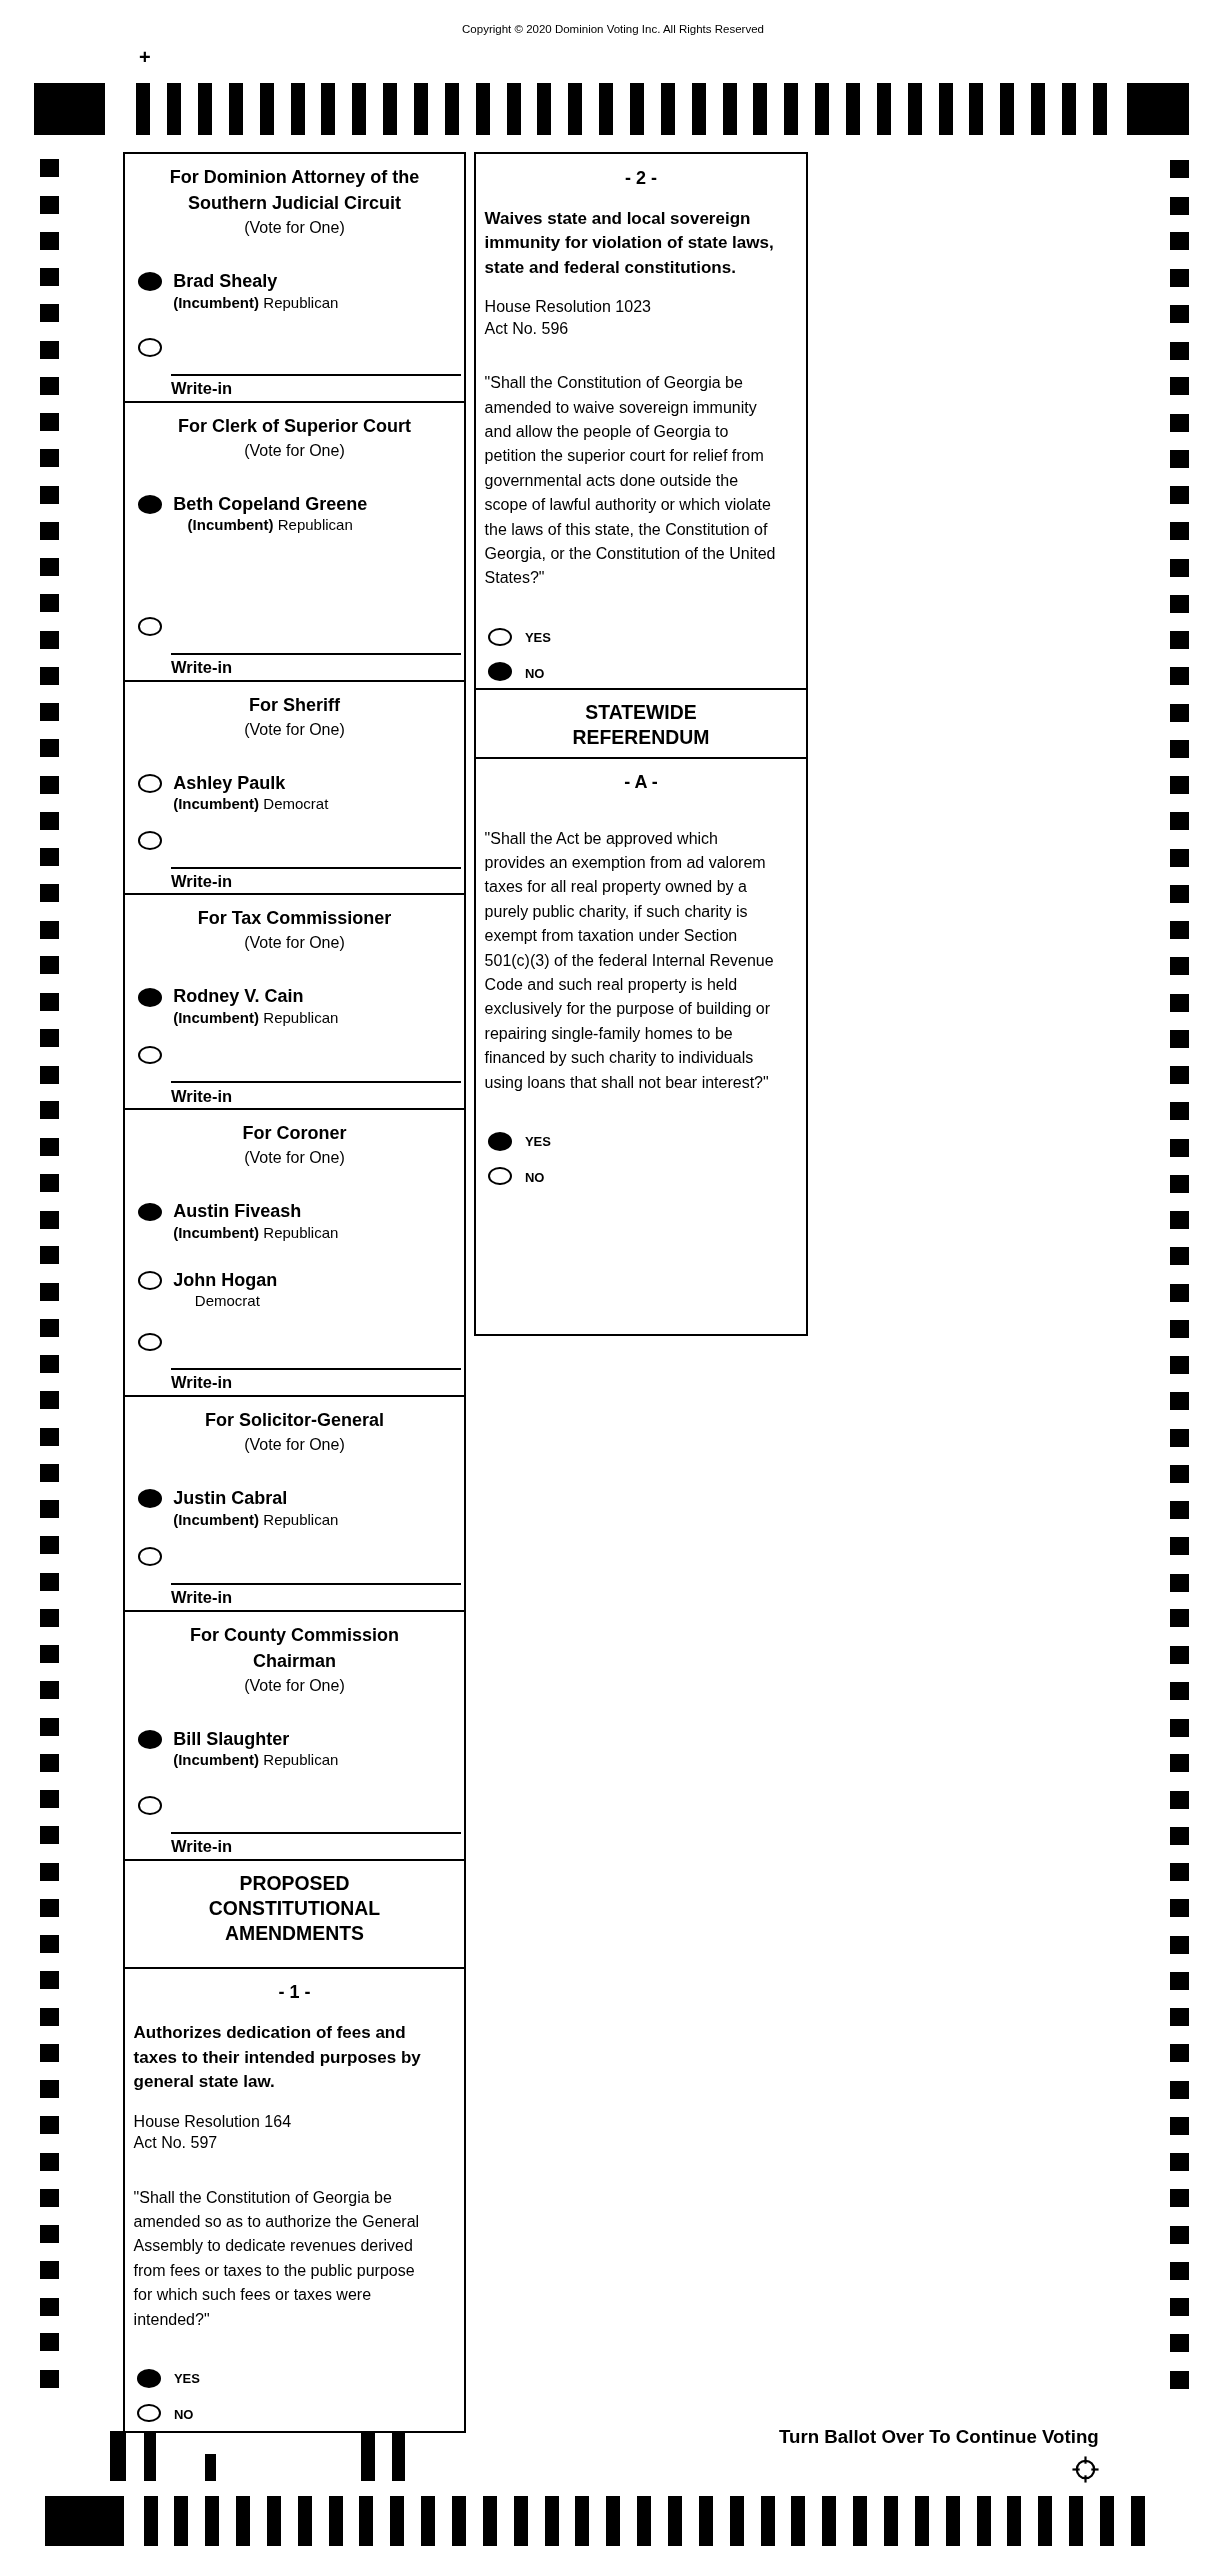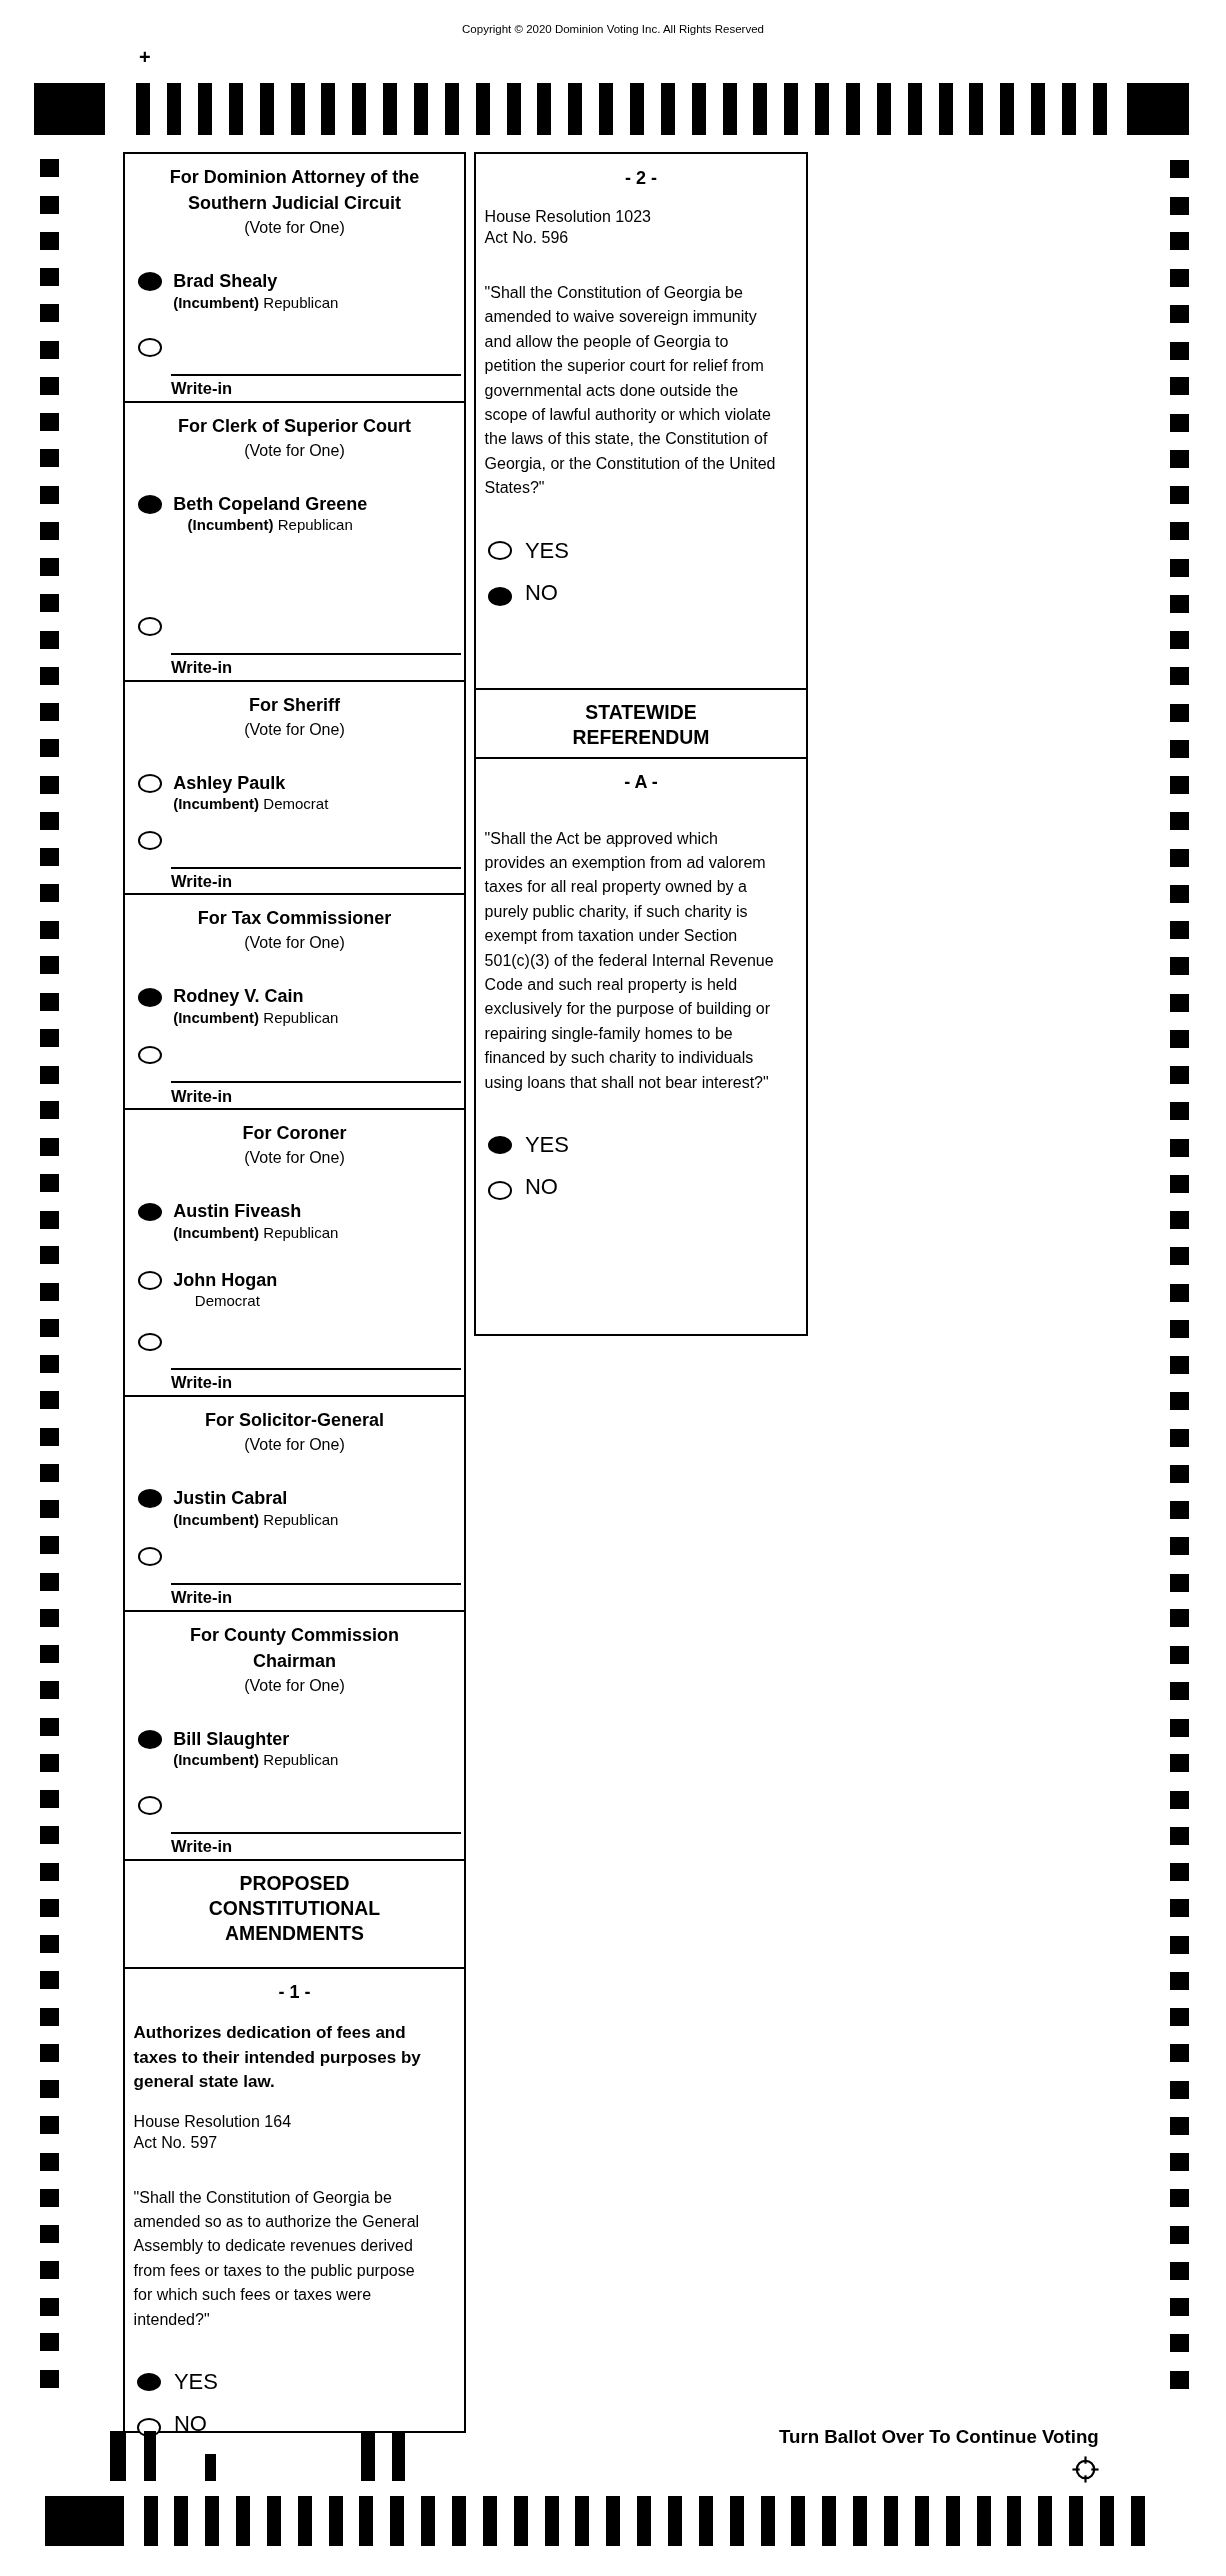--- a/index.html
+++ b/index.html
@@ -36,21 +36,21 @@
   .box.header{padding-top:10px;}
   .hdr-line{text-align:center;font-weight:bold;font-size:19.4px;line-height:25px;}
   
   .measure-number{padding-top:11.5px;text-align:center;font-weight:bold;font-size:18px;line-height:24.4px;}
   .measure-summary{margin:17px 5.7px 0 8.6px;font-weight:bold;font-size:17px;line-height:24.4px;}
   .measure-ref{margin:16px 5.7px 0 8.6px;font-size:16px;line-height:21.5px;}
   .measure-question{margin:32px 2.9px 0 8.6px;font-size:16px;line-height:24.4px;}
   .m-line{white-space:nowrap;}
   .opt-row{margin-top:37px;padding-left:11.5px;display:flex;align-items:center;}
   .opt-row + .opt-row{margin-top:16px;align-items:flex-end;}
-  .opt-label{margin-left:13px;font-size:22px;font-weight:normal;}
+  .opt-label{margin-left:13px;font-size:13px;font-weight:bold;}
   
   #turn-over{position:absolute;left:779px;top:2426px;font-size:18.7px;font-weight:bold;white-space:nowrap;}
   #sheet-number{position:absolute;left:403px;top:2453px;font-size:10.8px;font-weight:bold;transform:rotate(90deg);transform-origin:left top;}
   #crosshair{position:absolute;left:1071px;top:2455px;}
 </style>
 </head>
 <body>
 
 <div id="copyright">Copyright © 2020 Dominion Voting Inc. All Rights Reserved</div>
 <div id="plus-mark">+</div>
@@ -229,20 +229,25 @@
         </div>
         <div class="opt-row">
           <div class="bubble"></div>
           <span class="opt-label">NO</span>
         </div>
       </div>
     </div>
     <div class="col" style="left: 474px; top: 152px; width: 334px;">
       <div class="box measure" style="height: 538px;">
         <div class="measure-number">- 2 -</div>
+        <div class="measure-summary">
+          <div class="m-line">Waives state and local sovereign</div>
+          <div class="m-line">immunity for violation of state laws,</div>
+          <div class="m-line">state and federal constitutions.</div>
+        </div>
         <div class="measure-ref">
           <div class="m-line">House Resolution 1023</div>
           <div class="m-line">Act No. 596</div>
         </div>
         <div class="measure-question">
           <div class="m-line">"Shall the Constitution of Georgia be</div>
           <div class="m-line">amended to waive sovereign immunity</div>
           <div class="m-line">and allow the people of Georgia to</div>
           <div class="m-line">petition the superior court for relief from</div>
           <div class="m-line">governmental acts done outside the</div>

